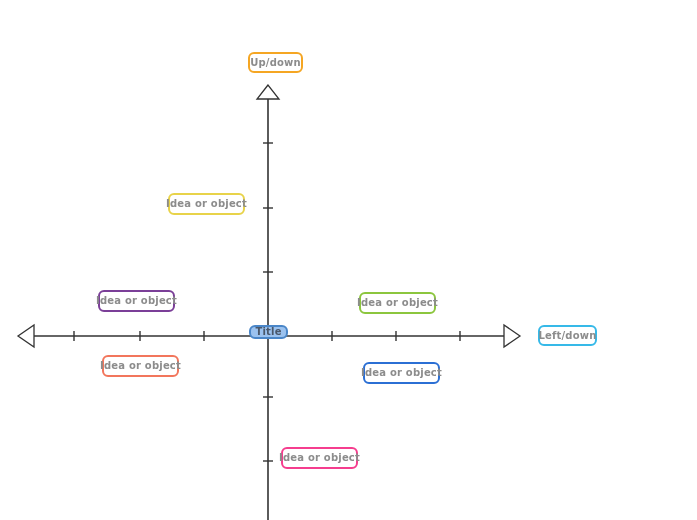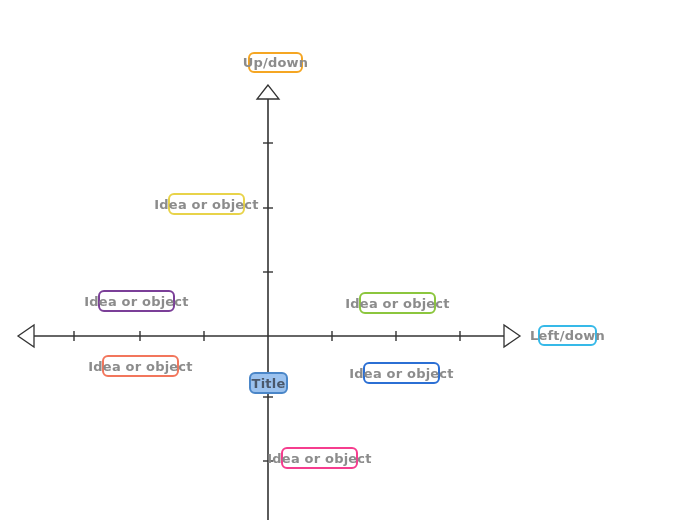--- a/index.html
+++ b/index.html
@@ -28,21 +28,21 @@
     position: absolute;
     box-sizing: border-box;
     display: flex;
     align-items: center;
     justify-content: center;
     border-style: solid;
     border-width: 2px;
     border-radius: 6px;
     background: #ffffff;
     font-family: "DejaVu Sans", sans-serif;
-    font-size: 13px;
+    font-size: 10px;
     font-weight: bold;
     letter-spacing: 0.2px;
     color: #808080;
     white-space: nowrap;
     line-height: 1;
   }
   .node.filled {
     color: #4a586b;
   }
 </style>
@@ -94,17 +94,17 @@
     </div>
 
   <div class="node" id="label-up-down" style="left: 248px; top: 52px; width: 55px; height: 21px; border-color: rgb(245, 166, 35); color: rgb(140, 140, 140);">
     <span>Up/down</span>
   </div>
 
   <div class="node" id="label-left-right" style="left: 538px; top: 325px; width: 59px; height: 21px; border-color: rgb(54, 185, 232); color: rgb(140, 140, 140);">
     <span>Left/down</span>
   </div>
 
-  <div class="node filled" id="label-title" style="left: 249px; top: 325px; width: 39px; height: 22px; border-color: rgb(74, 134, 200); background: rgb(155, 194, 239); color: rgb(74, 88, 107); margin-top: 47px;">
+  <div class="node filled" id="label-title" style="left: 249px; top: 325px; width: 39px; height: 14px; border-color: rgb(74, 134, 200); background: rgb(155, 194, 239); color: rgb(74, 88, 107);">
     <span>Title</span>
   </div>
 
 </div>
 
 </body></html>

